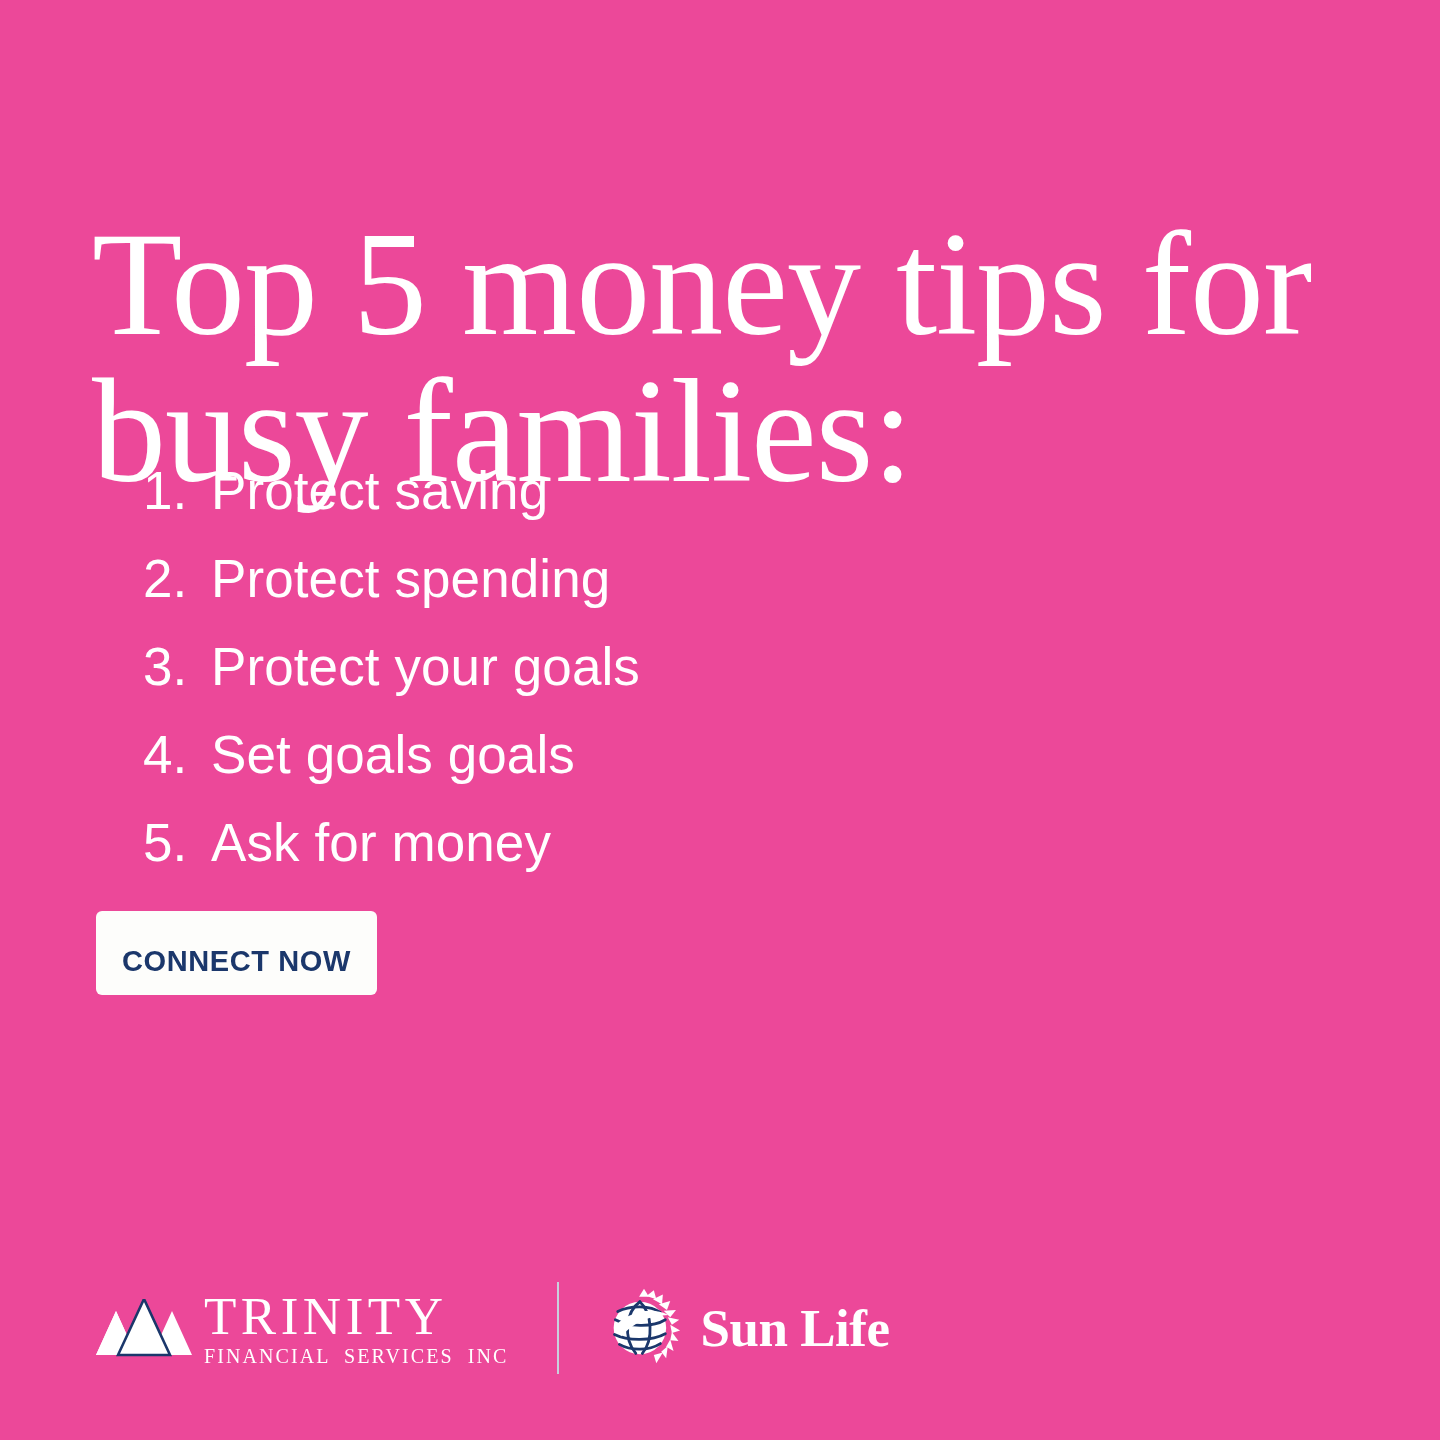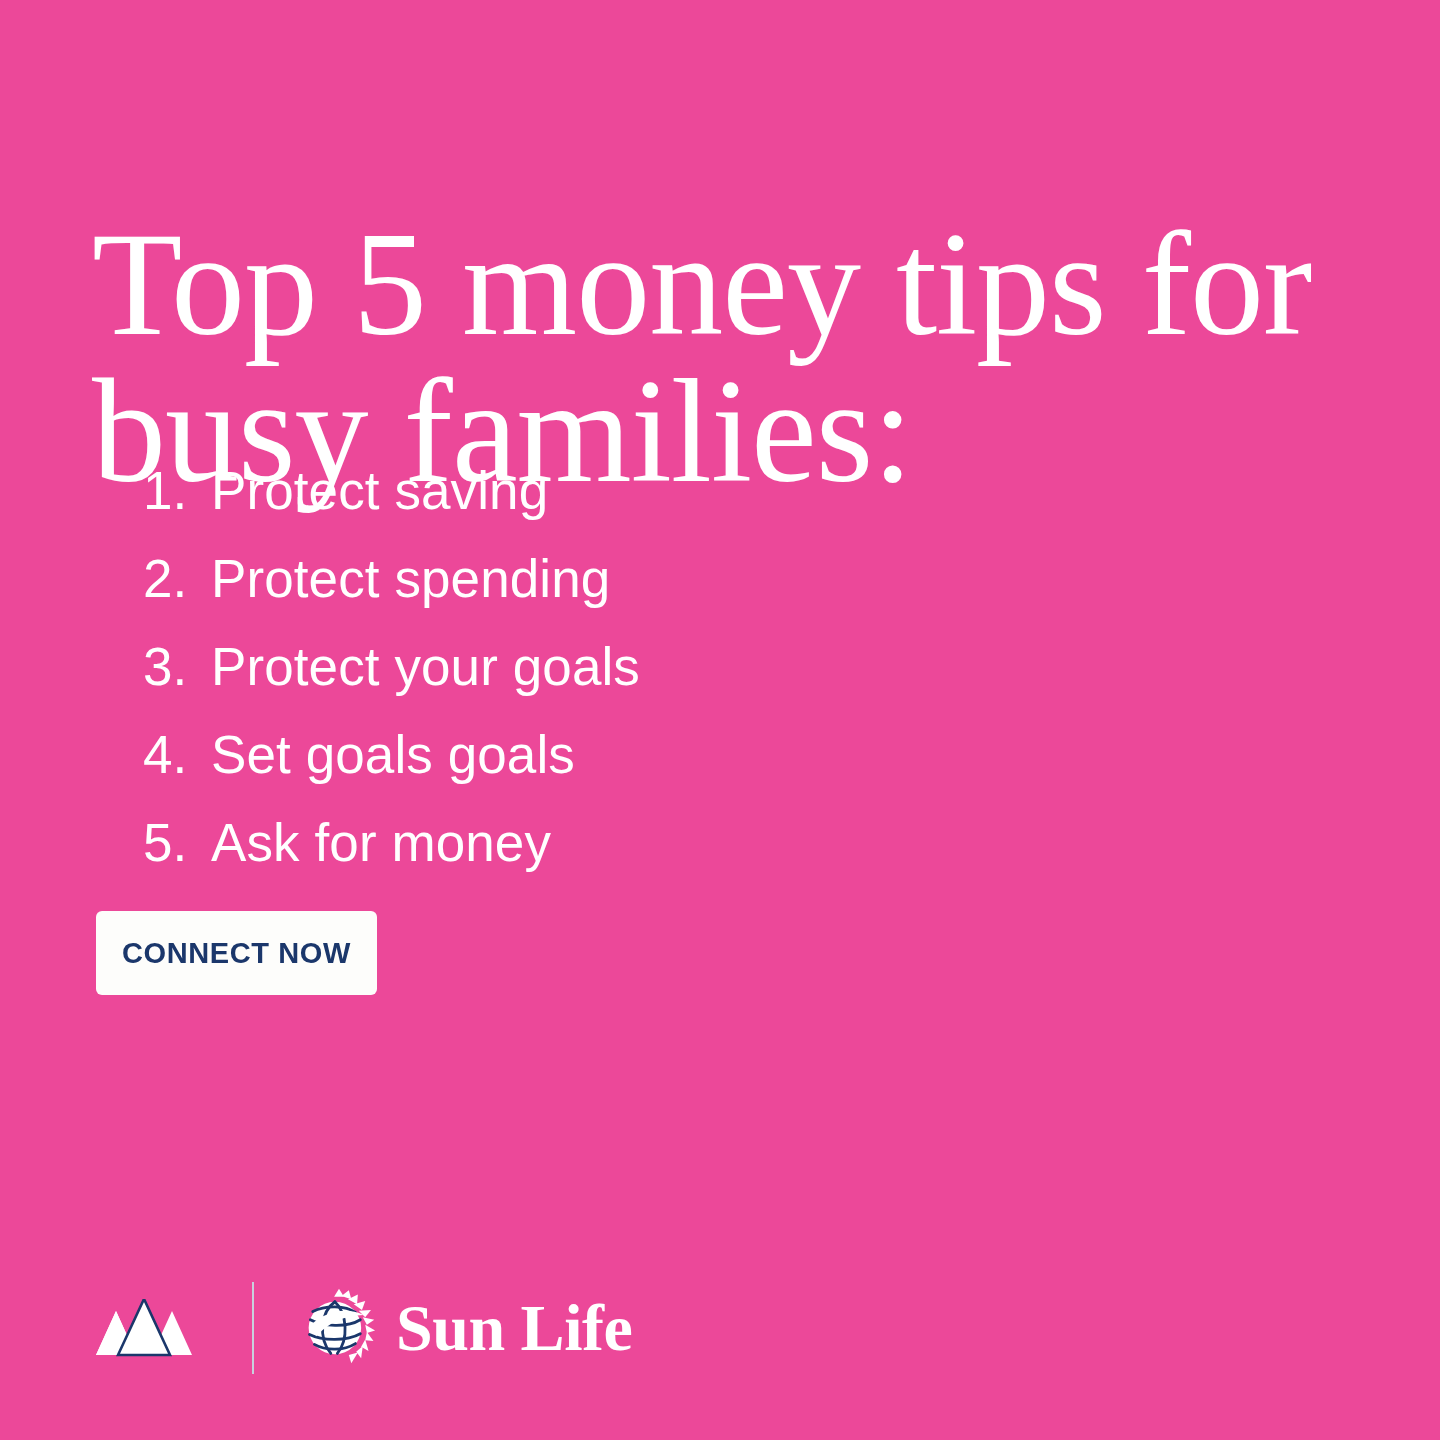--- a/index.html
+++ b/index.html
@@ -78,21 +78,21 @@
     background: #fdfdfb;
     border: none;
     border-radius: 6px;
     color: #1b376b;
     font-family: "Liberation Sans", sans-serif;
     font-weight: 700;
     font-size: 29px;
     letter-spacing: 0.6px;
     text-align: center;
     line-height: 84px;
-    padding: 0;
+    padding: 8px;
     cursor: pointer;
     display: block;
   }
 
   
   .footer {
     position: absolute;
     left: 96px;
     top: 1272px;
     height: 112px;
@@ -151,21 +151,21 @@
   .sunlife-mark {
     width: 82px;
     height: 82px;
     flex: 0 0 82px;
     display: block;
     margin-right: 16px;
   }
   .sunlife-name {
     font-family: "Liberation Serif", "DejaVu Serif", serif;
     font-weight: 700;
-    font-size: 66px;
+    font-size: 53px;
     letter-spacing: -0.5px;
     color: #ffffff;
     line-height: 1;
     text-align: right;
   }
 </style>
 </head>
 <body>
 
 <div class="canvas">
@@ -201,20 +201,24 @@
   <div class="footer">
 
     <div class="logo-trinity">
       <svg class="trinity-mark" viewBox="0 0 96 64" aria-hidden="true">
         <polygon points="20,12 40,56 0,56" fill="#ffffff"></polygon>
         <polygon points="48,0 74,56 22,56" fill="#ffffff"></polygon>
         <polygon points="76,12 96,56 56,56" fill="#ffffff"></polygon>
         <polygon points="20,12 40,56 0,56" fill="#ffffff"></polygon>
         <path d="M22,56 L48,0 L74,56 Z" fill="#ffffff" stroke="#1b376b" stroke-width="2.6"></path>
       </svg>
+      <div class="trinity-words">
+        <div class="trinity-name">TRINITY</div>
+        <div class="trinity-sub">FINANCIAL SERVICES INC</div>
+      </div>
     </div>
 
     <div class="logo-divider"></div>
 
     <div class="logo-sunlife">
       <svg class="sunlife-mark" viewBox="0 0 100 100" aria-hidden="true">
         <g fill="#ffffff">
 
           <polygon points="50,2 56,12 44,12"></polygon>
           <polygon points="62,4 65,15 53,11"></polygon>

